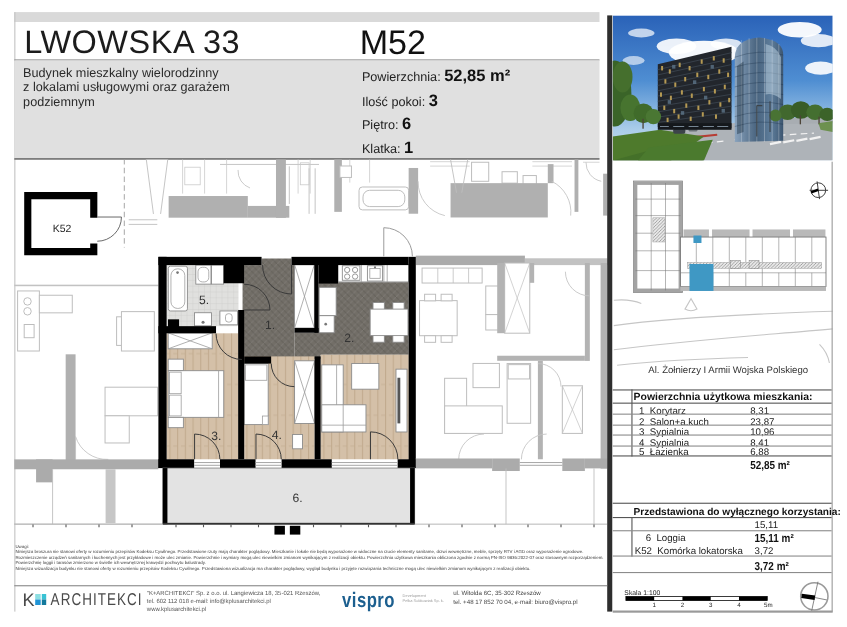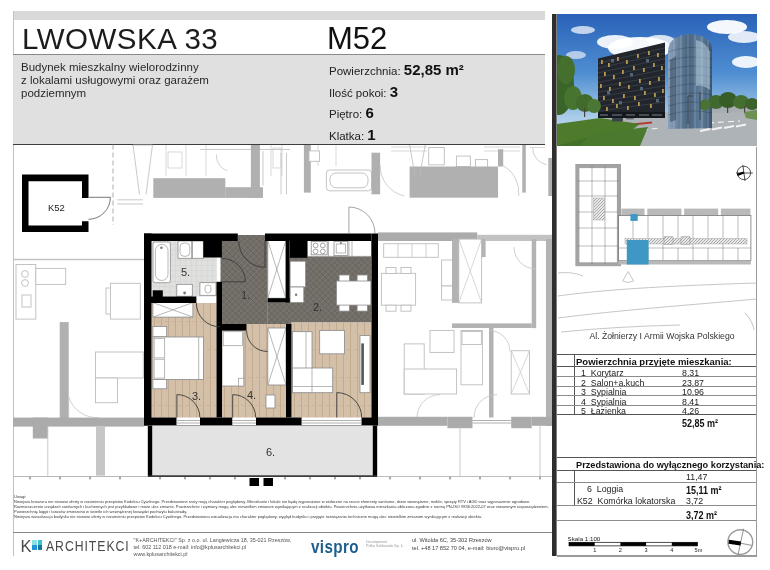--- a/index.html
+++ b/index.html
@@ -742,21 +742,21 @@
         <text x="567.6" y="540.5" font-size="6.2" fill="#222" font-family="Liberation Sans,sans-serif">Skala 1:100</text>
       </g>
 </g>
 </svg>
 
 <div class="abs" style="left:756px;top:147px;width:1.2px;height:409px;background:#9a9a9a"></div>
 <div class="abs" style="left:557px;top:555.4px;width:200px;height:1.2px;background:#9a9a9a"></div>
 
 <div class="hl" style="left:557px;top:353.6px;width:199px;background:#555"></div>
 
-<div class="abs" style="left:576px;top:355.9px;font-size:9.5px;font-weight:bold;color:#111;white-space:nowrap">Powierzchnia przyjęte mieszkania:</div>
+<div class="abs" style="left:576px;top:355.9px;font-size:9.5px;font-weight:bold;color:#111;white-space:nowrap">Powierzchnia użytkowa mieszkania:</div>
 
 <div class="hl" style="left:557px;top:366.4px;width:199px;background:#555"></div>
 
 <div class="abs" style="left:573.5px;top:353.6px;width:1px;height:61.4px;background:#555"></div>
 
 <div class="abs" style="left:581px;top:368.3px;font-size:8.8px;color:#222">1&nbsp;&nbsp;Korytarz</div>
 <div class="abs" style="left:682px;top:368.3px;font-size:8.8px;color:#222">8,31</div>
 <div class="hl" style="left:557px;top:376.4px;width:199px"></div>
 
 <div class="abs" style="left:581px;top:377.9px;font-size:8.8px;color:#222">2&nbsp;&nbsp;Salon+a.kuch</div>
@@ -765,35 +765,35 @@
 
 <div class="abs" style="left:581px;top:387.4px;font-size:8.8px;color:#222">3&nbsp;&nbsp;Sypialnia</div>
 <div class="abs" style="left:682px;top:387.4px;font-size:8.8px;color:#222">10,96</div>
 <div class="hl" style="left:557px;top:395.4px;width:199px"></div>
 
 <div class="abs" style="left:581px;top:396.9px;font-size:8.8px;color:#222">4&nbsp;&nbsp;Sypialnia</div>
 <div class="abs" style="left:682px;top:396.9px;font-size:8.8px;color:#222">8,41</div>
 <div class="hl" style="left:557px;top:404.9px;width:199px"></div>
 
 <div class="abs" style="left:581px;top:406.4px;font-size:8.8px;color:#222">5&nbsp;&nbsp;Łazienka</div>
-<div class="abs" style="left:682px;top:406.4px;font-size:8.8px;color:#222">4,26</div>
+<div class="abs" style="left:682px;top:406.4px;font-size:8.8px;color:#222">6,88</div>
 <div class="hl" style="left:557px;top:414.4px;width:199px;background:#555"></div>
 
 <div class="abs" style="left:682px;top:417.3px;font-size:10.6px;font-weight:bold;color:#111;transform:scaleX(0.85);transform-origin:0 0">52,85 m²</div>
 
 <div class="hl" style="left:557px;top:456.8px;width:199px;background:#555"></div>
 
 <div class="abs" style="left:576px;top:459.6px;font-size:9.2px;font-weight:bold;color:#111;white-space:nowrap">Przedstawiona do wyłącznego korzystania:</div>
 
 <div class="hl" style="left:557px;top:469.8px;width:199px;background:#555"></div>
 
 <div class="abs" style="left:573.5px;top:469.8px;width:1px;height:35.8px;background:#555"></div>
 
 <div class="abs" style="left:587px;top:484px;font-size:8.8px;color:#222">6&nbsp;&nbsp;Loggia</div>
-<div class="abs" style="left:686px;top:471.6px;font-size:8.8px;color:#222">11,47</div>
+<div class="abs" style="left:686px;top:471.6px;font-size:8.8px;color:#222">15,11</div>
 <div class="hl" style="left:557px;top:481.6px;width:199px"></div>
 
 <div class="abs" style="left:686px;top:484px;font-size:10.6px;font-weight:bold;color:#111;transform:scaleX(0.85);transform-origin:0 0">15,11 m²</div>
 
 <div class="abs" style="left:577px;top:495.6px;font-size:8.8px;color:#222">K52&nbsp;&nbsp;Komórka lokatorska</div>
 <div class="abs" style="left:686px;top:495.6px;font-size:8.8px;color:#222">3,72</div>
 <div class="hl" style="left:557px;top:505.2px;width:199px"></div>
 
 <div class="abs" style="left:686px;top:508.6px;font-size:10.6px;font-weight:bold;color:#111;transform:scaleX(0.85);transform-origin:0 0">3,72 m²</div>
 

